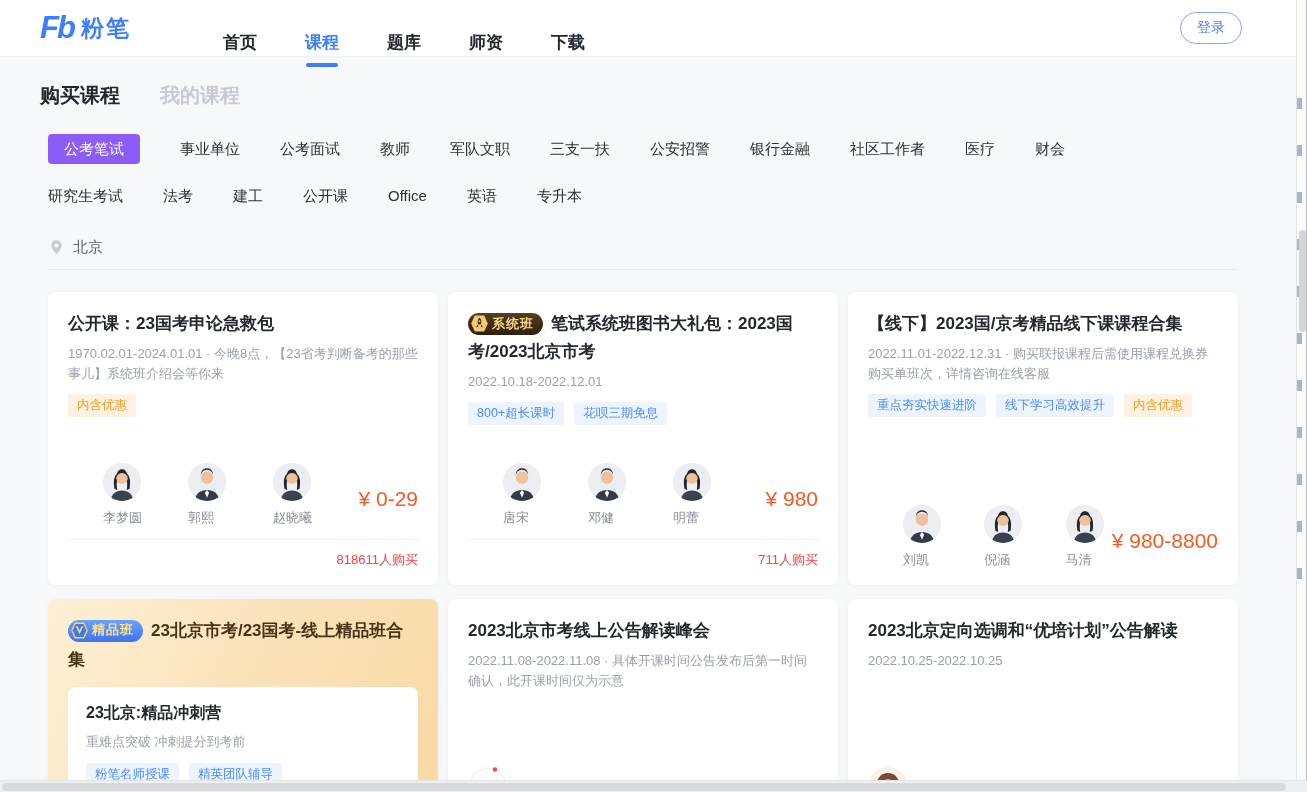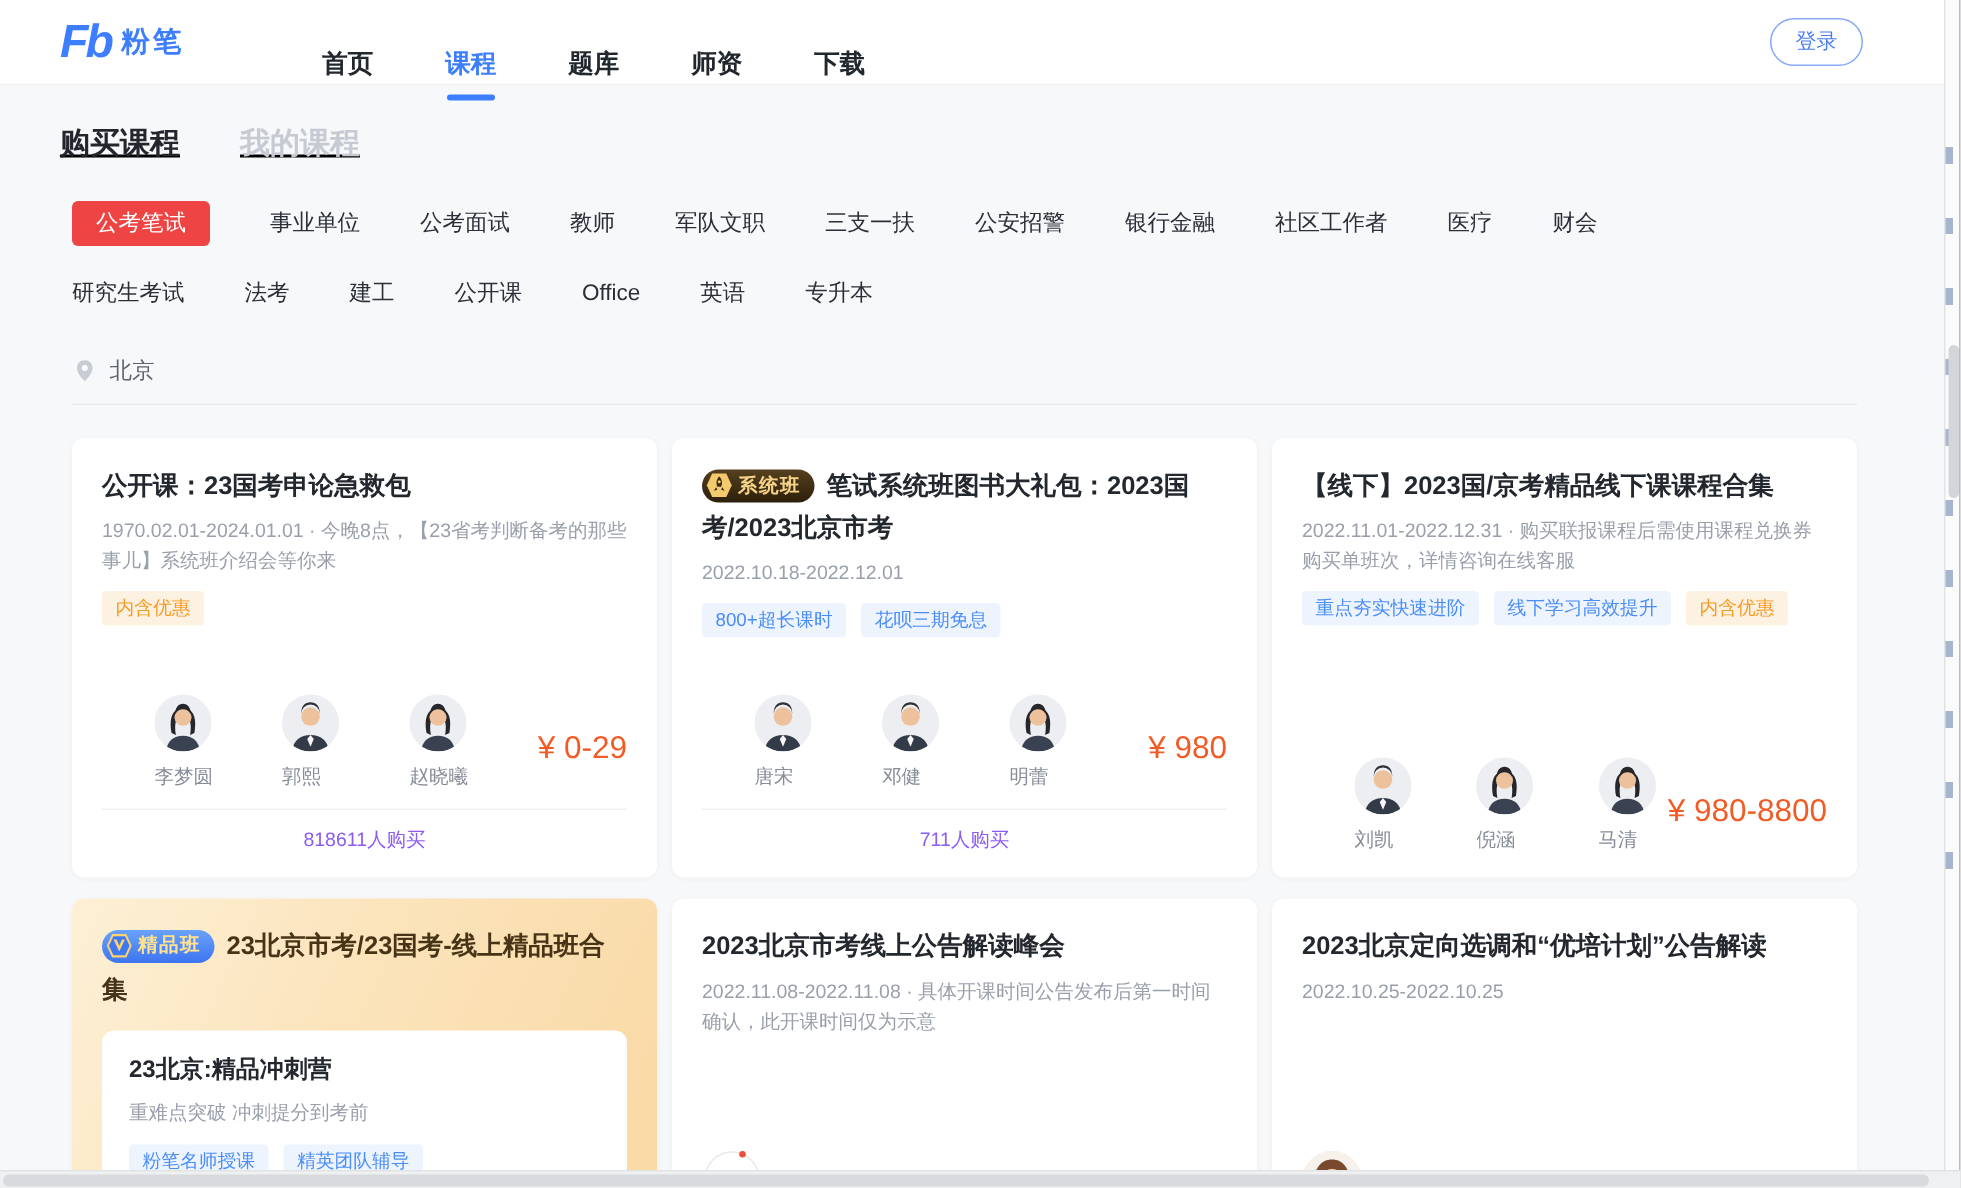--- a/index.html
+++ b/index.html
@@ -5,42 +5,42 @@
   * { margin:0; padding:0; box-sizing:border-box; }
   html,body { width:1307px; height:792px; overflow:hidden; background:#f7f8fa;
     font-family:"Liberation Sans","DejaVu Sans",sans-serif; }
   .app { position:relative; width:1296px; height:648px; background:#f7f8fa; }
 
   
   .header { display:flex; align-items:center; height:57px; background:#fff;
     padding:0 54px 0 40px; border-bottom:1px solid #f0f1f3; position:relative; }
   .logo { display:flex; align-items:center; cursor:pointer; }
   .logo-mark { font-size:31px; font-weight:900; font-style:italic; letter-spacing:-2px; color:#3d7eff; }
-  .logo-text { font-size:19px; font-weight:900; color:#3d7eff; margin-left:7px; letter-spacing:2px; }
+  .logo-text { font-size:23px; font-weight:900; color:#3d7eff; margin-left:7px; letter-spacing:2px; }
   .main-nav { display:flex; gap:48px; margin-left:92px; height:57px; align-items:center;margin-top:28px; }
   .nav-item { font-size:17px; font-weight:700; color:#22262d; cursor:pointer; position:relative;
     height:57px; line-height:57px; }
   .nav-item.active { color:#3d7eff; }
   .nav-item.active::after { content:""; position:absolute; left:50%; transform:translateX(-50%);
     bottom:4px; width:32px; height:4px; border-radius:2px; background:#3d7eff; }
   .login-btn { margin-left:auto; width:62px; height:32px; border:1px solid #88aaf6; border-radius:16px;
     color:#4a7cf0; font-size:14px; background:#fff; display:flex; align-items:center; justify-content:center;
     cursor:pointer; }
 
   
-  .page-tabs { display:flex; gap:40px; padding:25px 0 0 40px; align-items:flex-start;text-decoration:underline; }
+  .page-tabs { display:flex; gap:40px; padding:25px 0 0 40px; align-items:flex-start; }
   .ptab { font-size:20px; font-weight:700; color:#23262d; cursor:pointer; }
   .ptab.inactive { color:#c6cad2; }
 
   
   .cat-row { display:flex; gap:40px; align-items:center; margin-left:48px; font-size:15px; color:#2b2f38; }
   .cat-row.r1 { margin-top:25px; }
   .cat-row.r2 { margin-top:17px; }
   .cat { cursor:pointer; line-height:30px; white-space:nowrap; }
-  .cat.active { background:#ef4444; color:#fff; padding:0 16px; border-radius:4px; }
+  .cat.active { background:#8b5cf6; color:#fff; padding:0 16px; border-radius:4px; }
 
   
   .loc-row { display:flex; align-items:center; gap:8px; margin:27px 0 0 48px; }
   .loc-city { font-size:15px; color:#5d646f; cursor:pointer; }
   .divider { height:1px; background:#e9ebef; margin:12px 58px 0 48px; }
 
   
   .cards { display:grid; grid-template-columns:repeat(3,390px); gap:14px 10px; align-items:start;
     margin:22px 0 0 48px; }
   .card { background:#fff; border-radius:8px; padding:18px 20px 16px; box-shadow:0 1px 4px rgba(30,40,60,.04);
@@ -53,22 +53,22 @@
   .tag { font-size:12.5px; padding:3px 9px; border-radius:3px; white-space:nowrap; }
   .tag.blue { color:#4b8df8; background:#edf4fe; }
   .tag.orange { color:#f59a23; background:#fdf1e1; }
 
   .people { display:flex; align-items:flex-end; margin-top:auto; }
   .teacher { width:48px; display:flex; flex-direction:column; align-items:flex-start; margin-right:2px;margin-left:35px; }
   .t-avatar { width:38px; height:38px; border-radius:50%; overflow:hidden; background:#edeff2; }
   .t-avatar svg { display:block; width:38px; height:38px; }
   .t-name { margin-top:8px; font-size:13px; color:#878d98; white-space:nowrap; }
   .price { margin-left:auto; font-size:21px; color:#f25b24; padding-bottom:16px; white-space:nowrap; }
-  .card-footer { margin-top:12px; border-top:1px solid #f0f1f4; padding-top:11px; text-align:center;
-    font-size:13px; color:#8b5cf6; }
+  .card-footer { margin-top:12px; border-top:1px solid #f0f1f4; padding-top:11px; text-align:right;
+    font-size:13px; color:#ef4444; }
 
   
   .badge { display:inline-flex; align-items:center; height:22px; border-radius:11px; padding:0 9px 0 2px;
     margin-right:8px; vertical-align:-4px; }
   .badge .bicon { display:inline-flex; width:19px; height:19px; margin-right:3px; }
   .badge .btext { font-size:13px; font-weight:700; letter-spacing:1px; }
   .badge-gold { background:linear-gradient(180deg,#55401f,#2c1f0a); }
   .badge-gold .btext { color:#f6d388; }
   .badge-blue { background:linear-gradient(180deg,#69a2fa,#3d74f1); }
   .badge-blue .btext { color:#ffe18e; }

